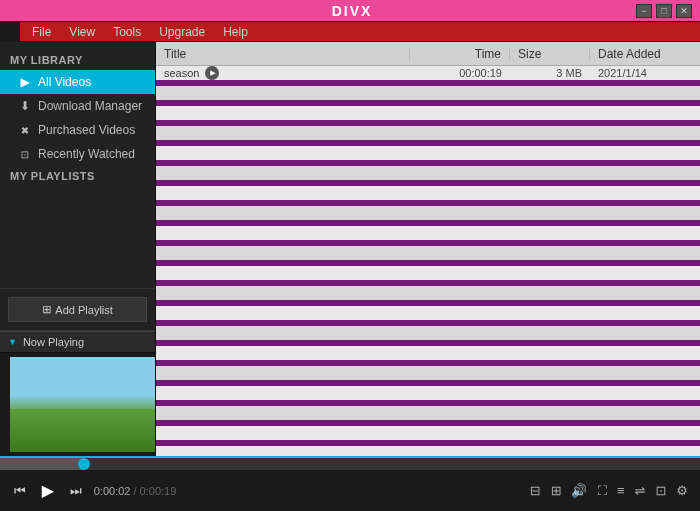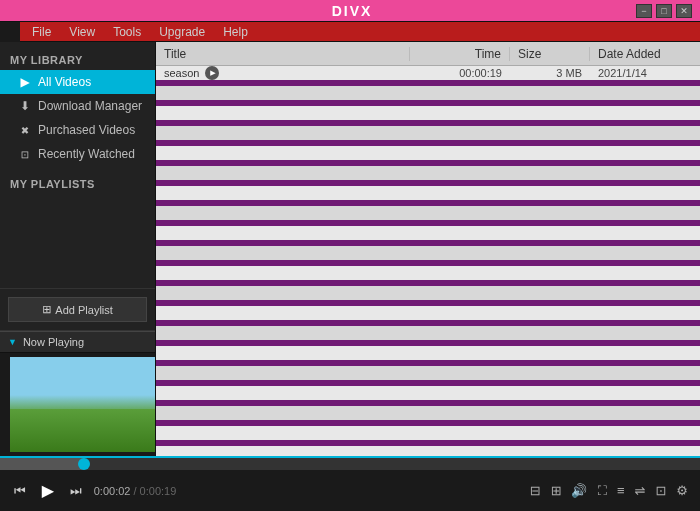--- a/index.html
+++ b/index.html
@@ -343,21 +343,21 @@
       </div>
       <div class="sidebar-item">
         <span class="icon" style="font-size:10px;">✖</span>
         <span>Purchased Videos</span>
       </div>
       <div class="sidebar-item">
         <span class="icon" style="font-size:10px;">⊡</span>
         <span>Recently Watched</span>
       </div>
 
-      <div class="sidebar-section-title" style="margin-top:8px;">MY PLAYLISTS</div>
+      <div class="sidebar-section-title" style="">MY PLAYLISTS</div>
     </div>
 
     <div id="add-playlist-area">
       <button id="add-playlist-btn">
         <span>⊞</span>
         <span>Add Playlist</span>
       </button>
     </div>
 
     <div id="now-playing-section">

